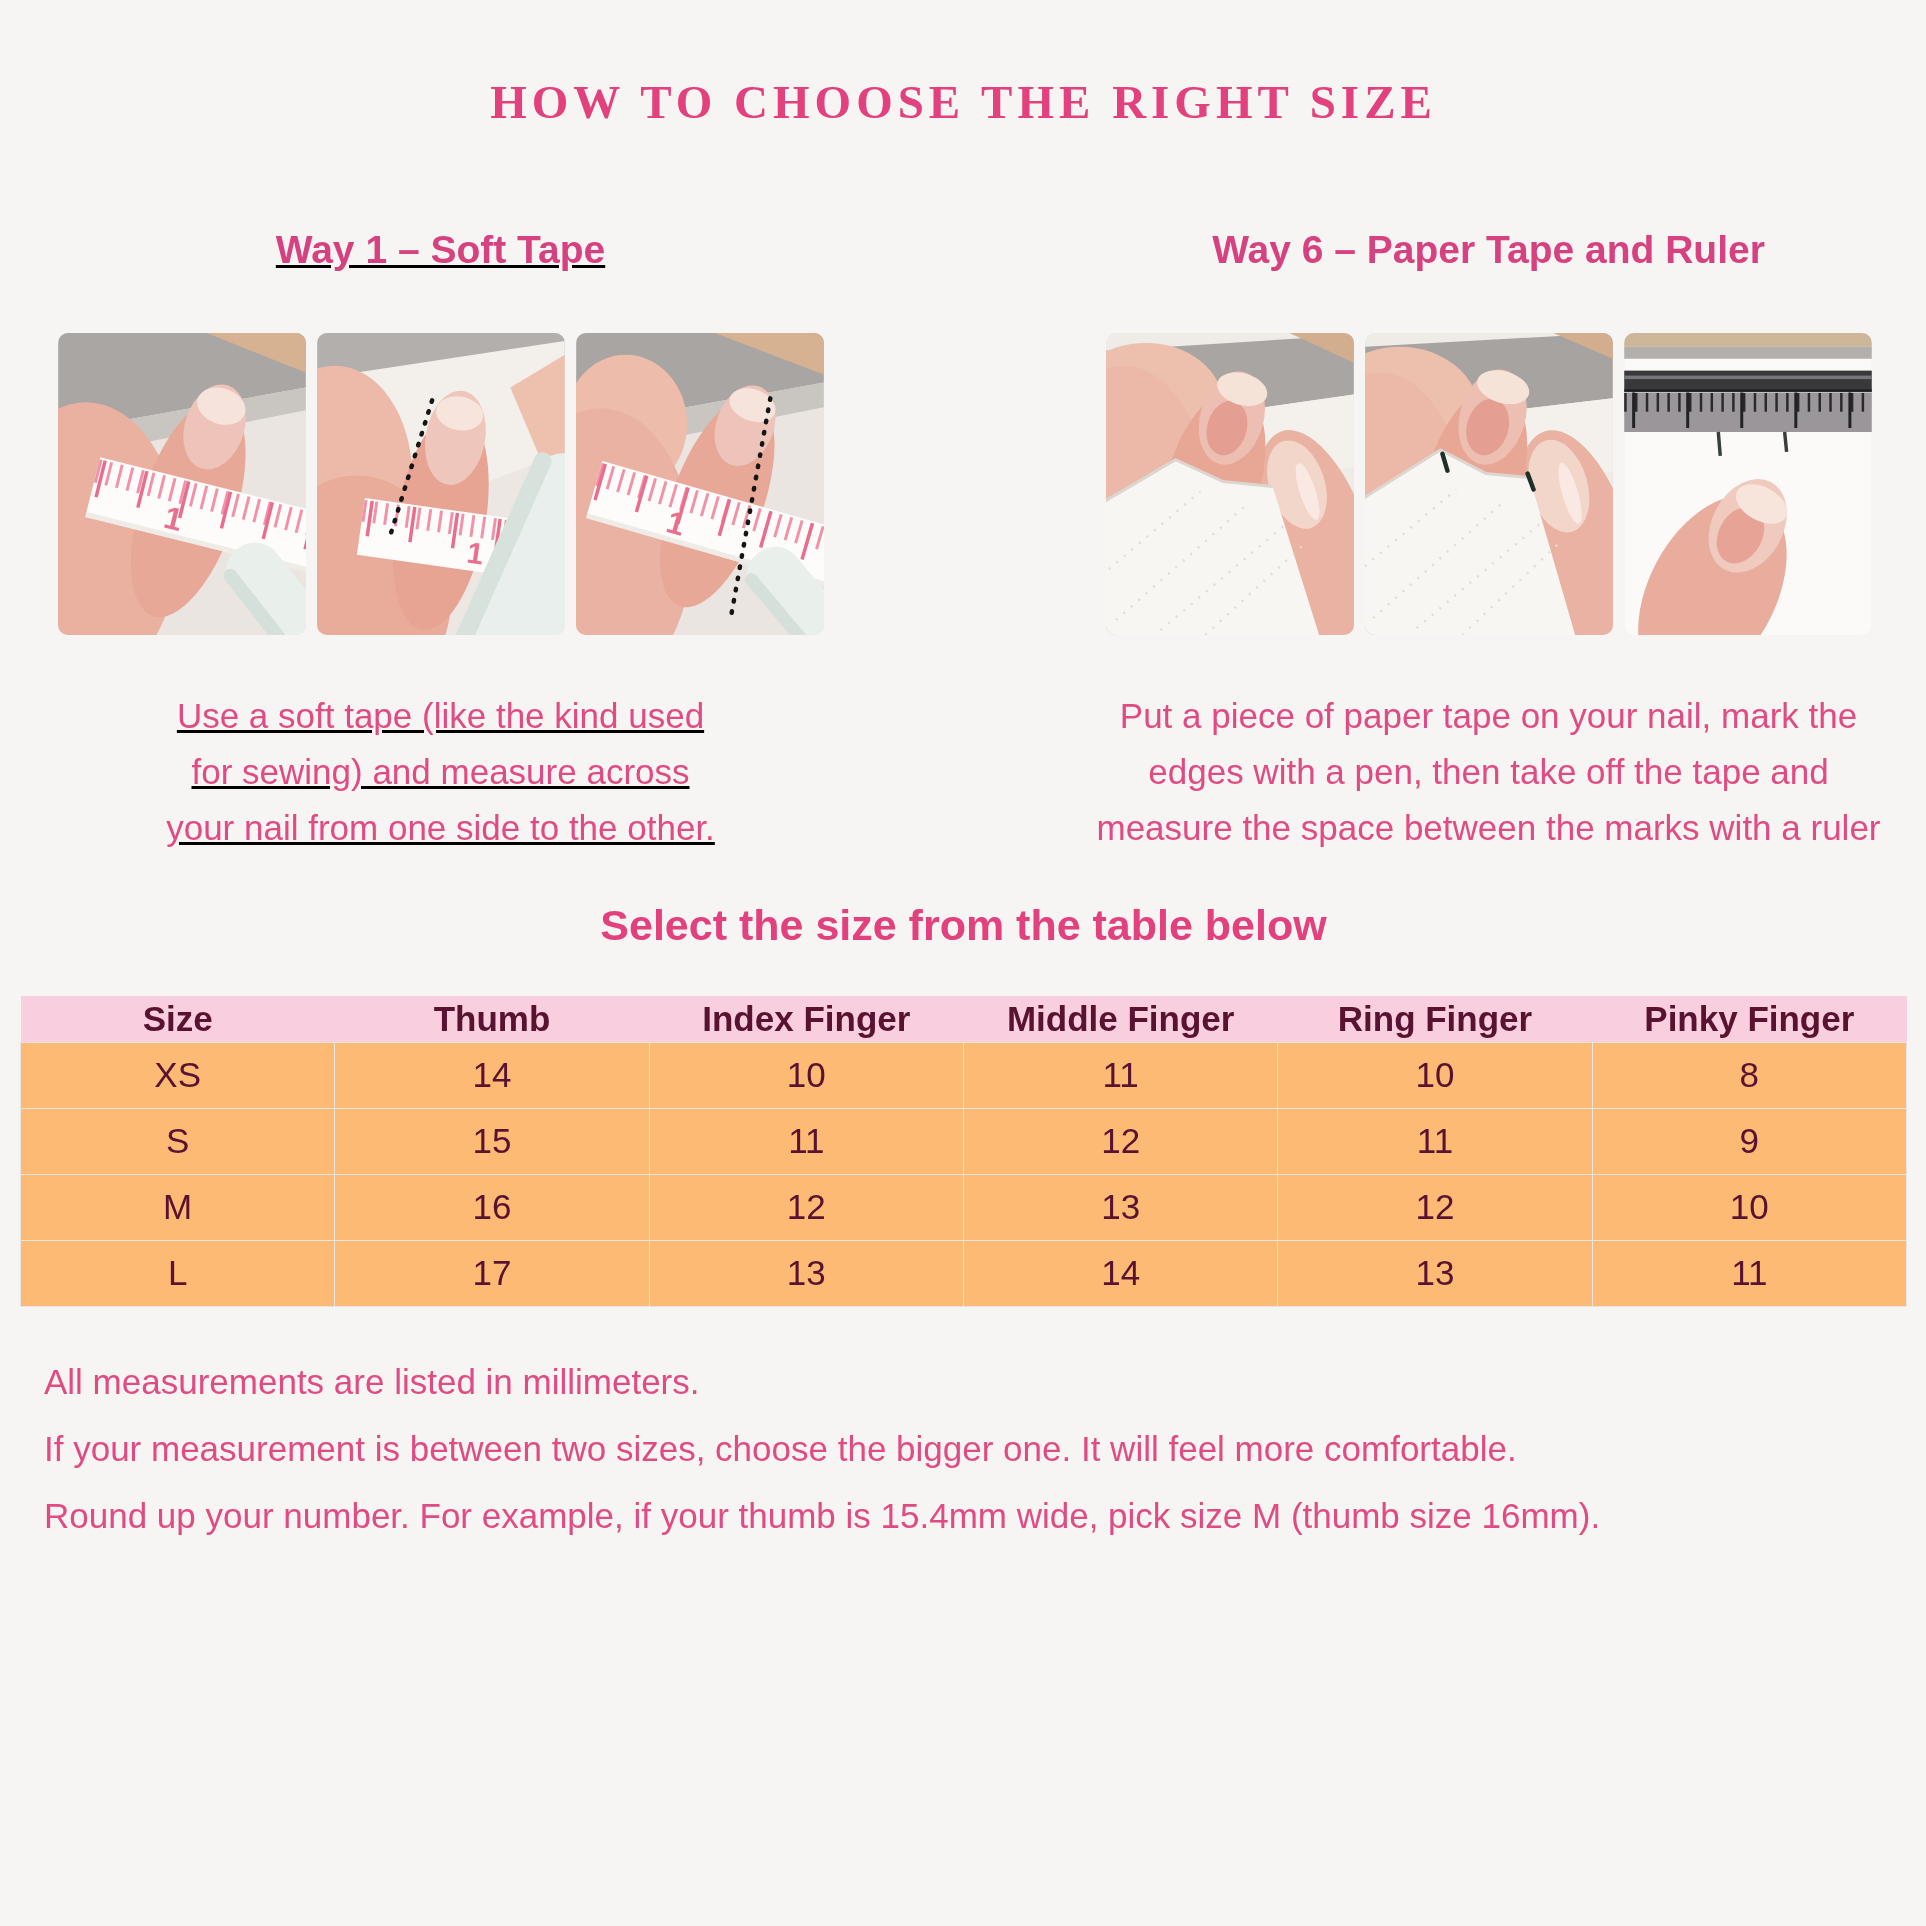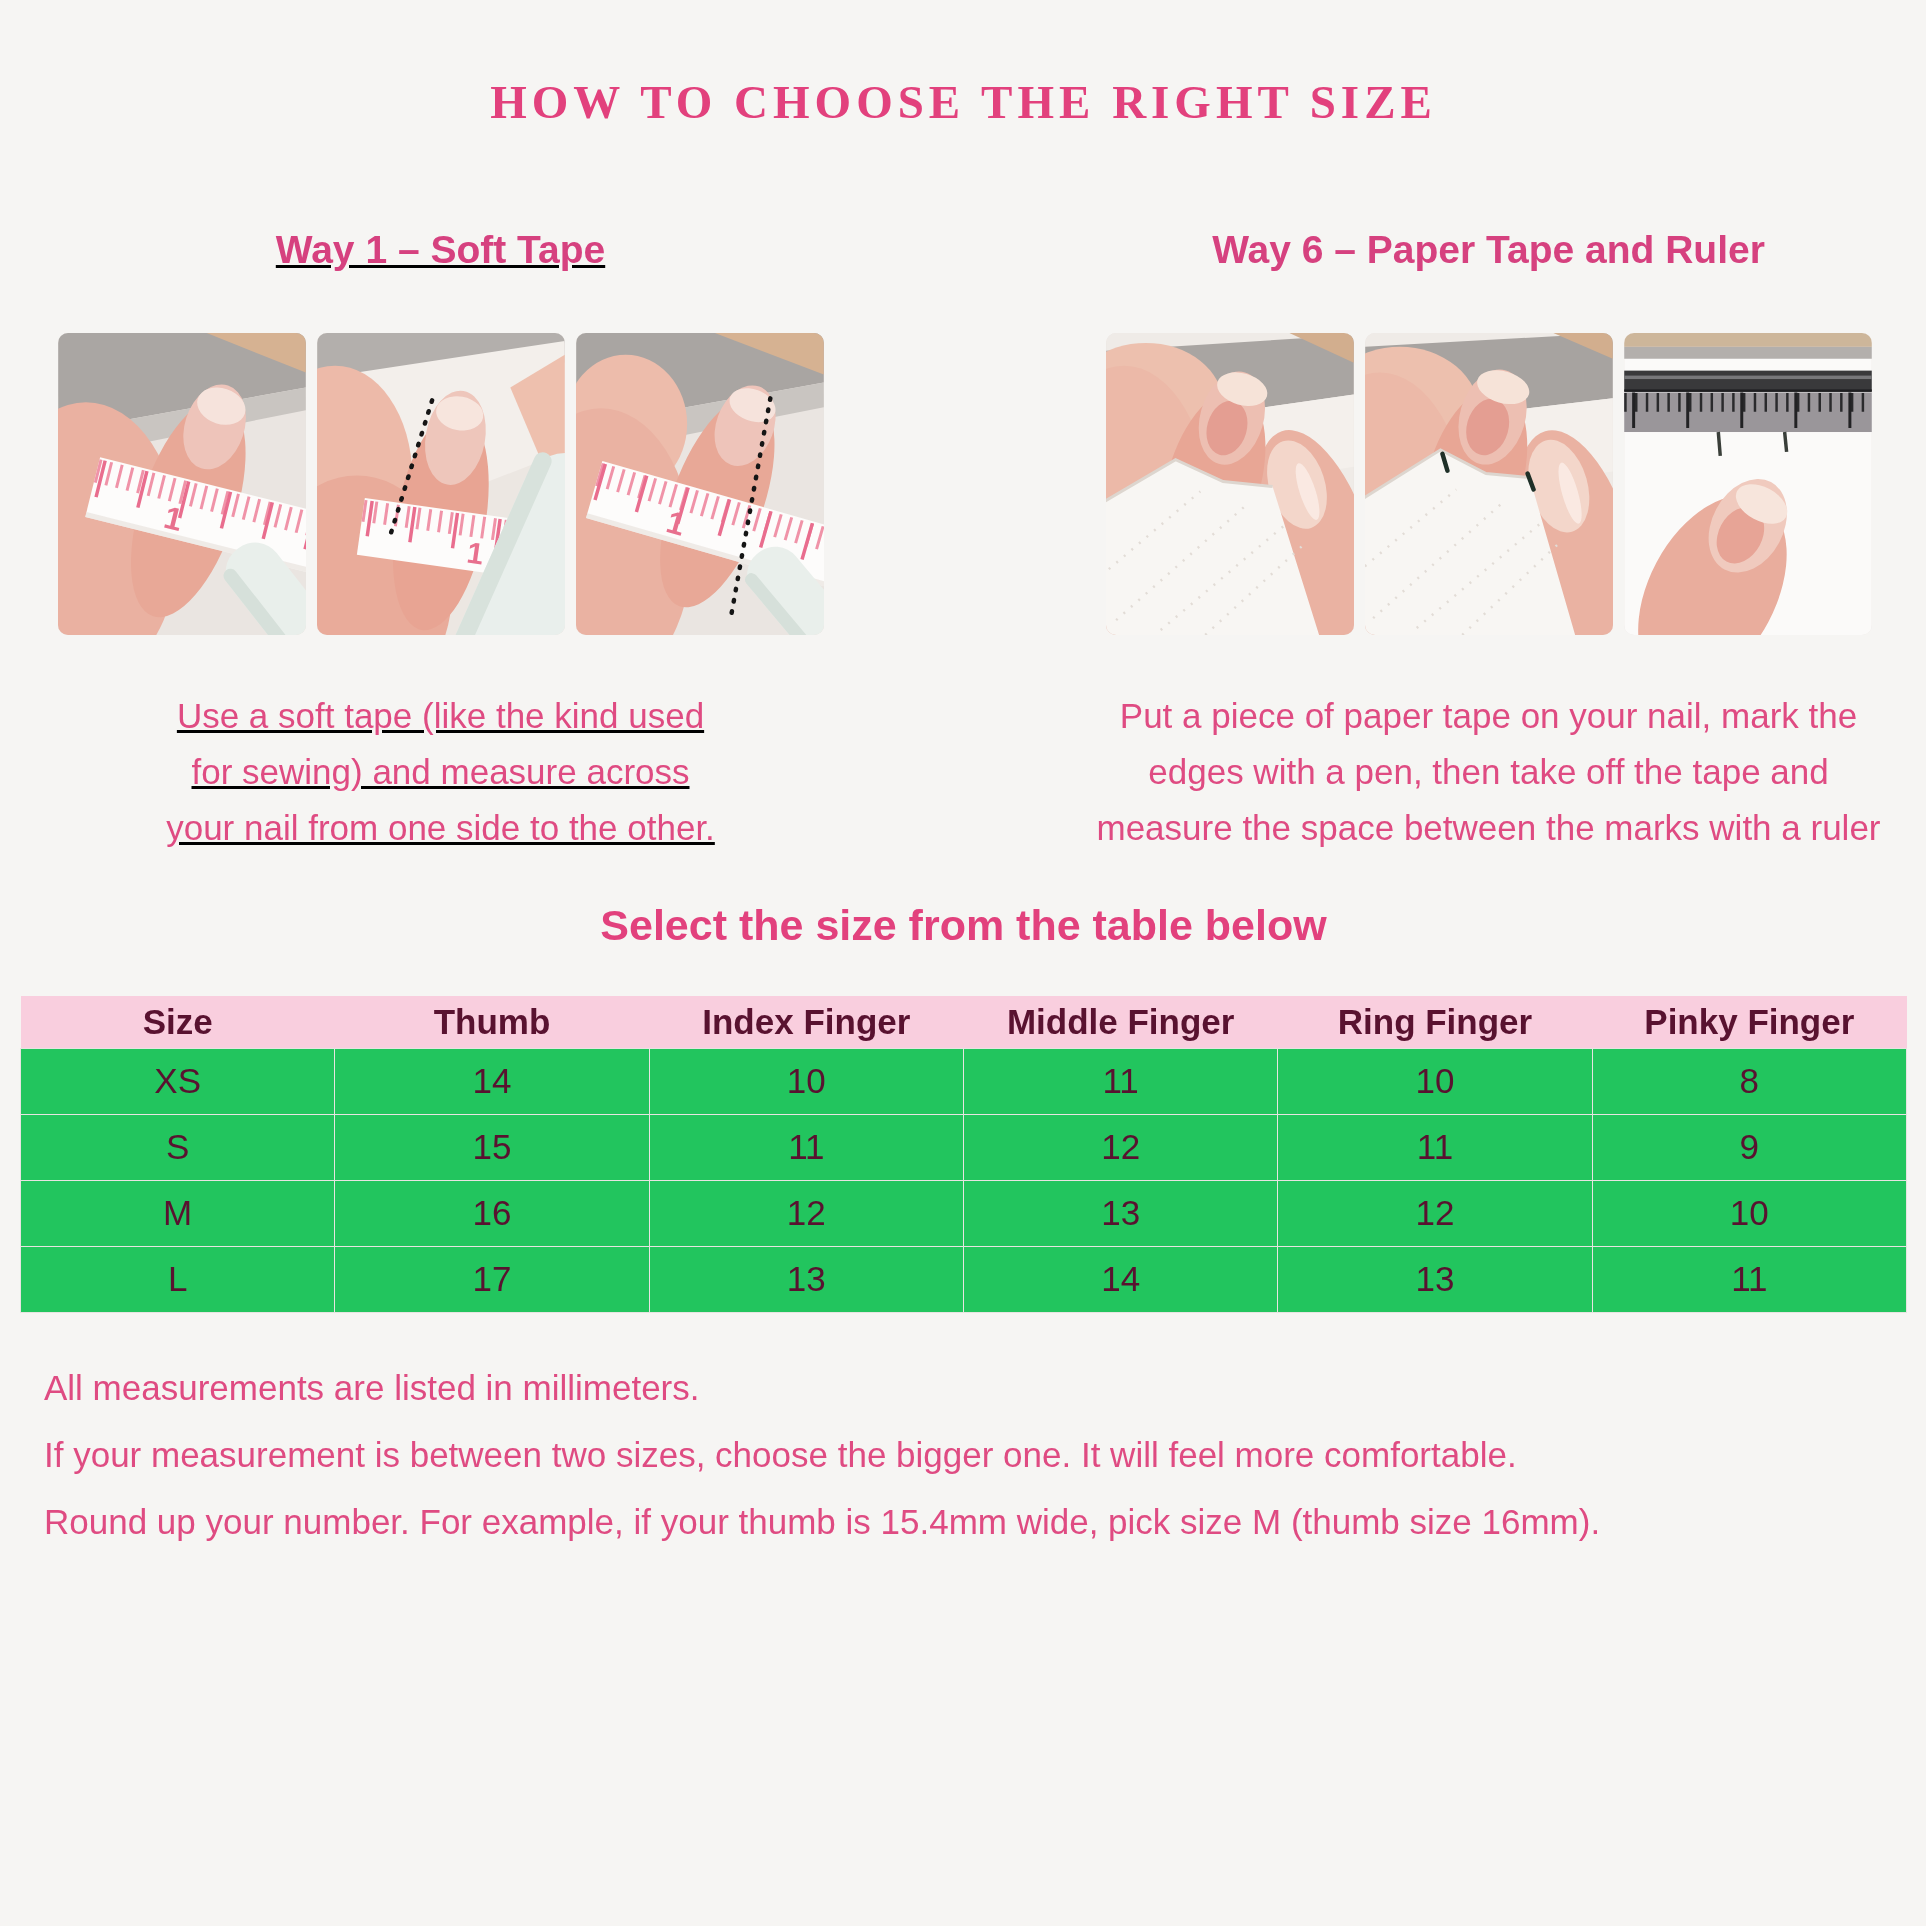--- a/index.html
+++ b/index.html
@@ -54,25 +54,25 @@
     margin:45px 0 0 0;text-align:center;
     font-size:43px;font-weight:700;color:var(--title-pink);
   }
 
   .size-table{
     width:1887px;margin:46px 20px 0 20px;
     border-collapse:collapse;table-layout:fixed;
   }
   .size-table th{
     background:var(--table-header-bg);
-    height:52px;font-size:35px;font-weight:700;
+    height:46px;font-size:35px;font-weight:700;
     color:var(--table-text);text-align:center;border:none;
   }
   .size-table td{
-    height:66px;background:#22c55e;
+    height:66px;background:#fdba74;
     border:1px solid var(--table-border);
     font-size:35px;color:var(--table-text);text-align:center;
   }
 
   .notes{margin:55px 0 0 44px;}
   .note-line{
     margin:0 0 28px 0;font-size:35px;line-height:39px;
     color:var(--body-pink);
   }
 </style>

